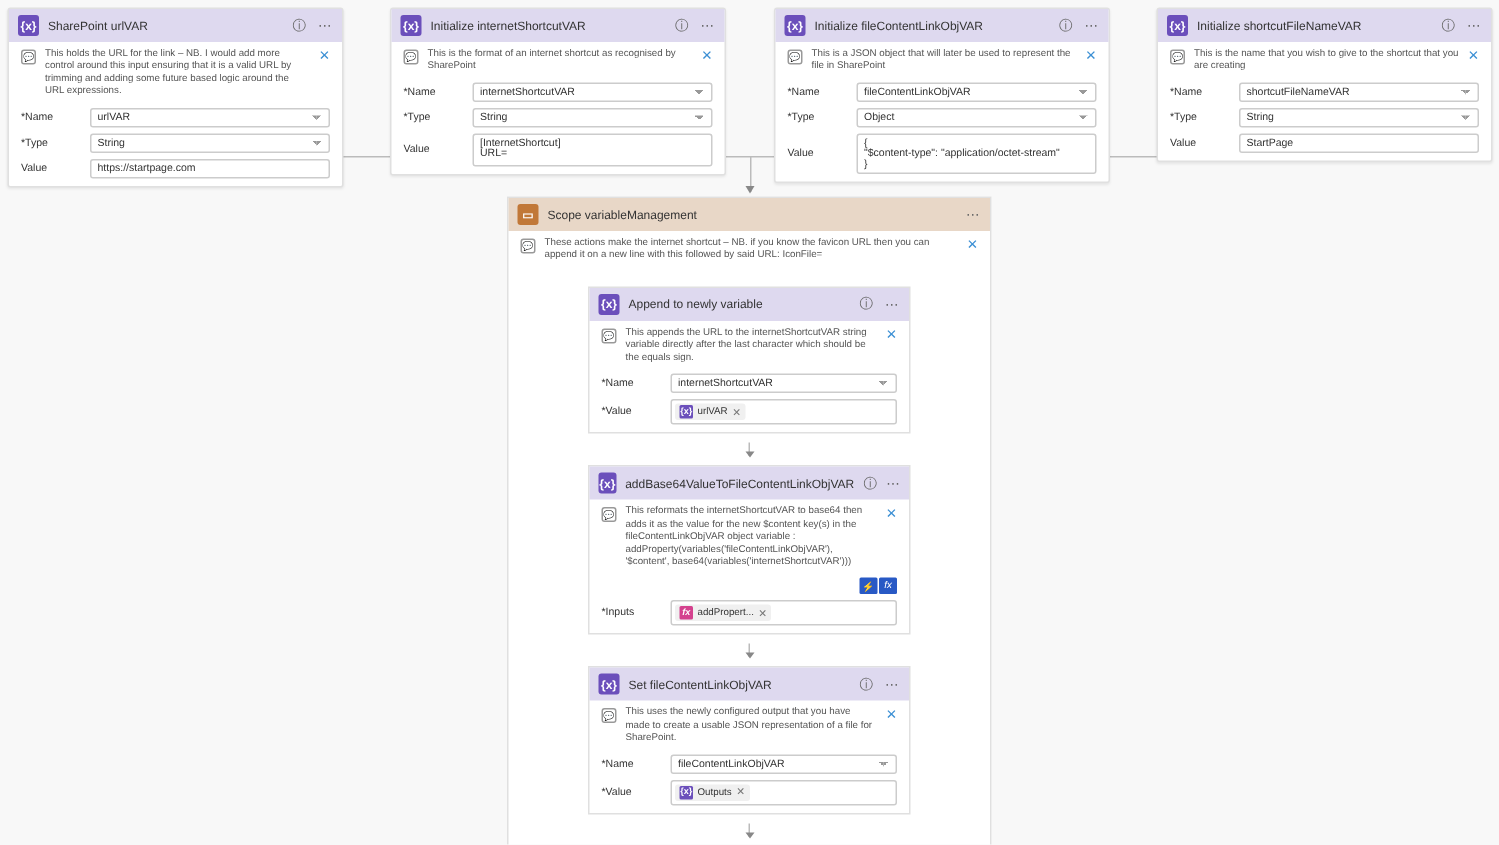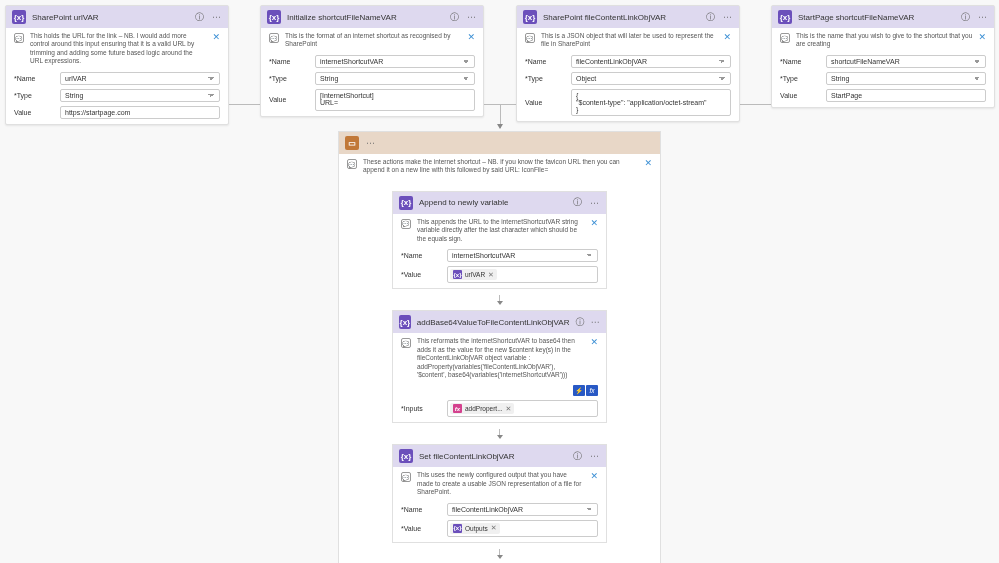--- a/index.html
+++ b/index.html
@@ -73,21 +73,21 @@
     </div>
  <div class="frow" style="padding-bottom:5px">
       <div class="flabel">Value</div>
       <div class="finput">https://startpage.com</div>
     </div>
 </div>
 
 <div class="card" style="left:260px;top:5px;width:224px">
  <div class="chead purple">
   <div class="ibox purple">{x}</div>
-  <div class="ctitle">Initialize shortcutFileNameVAR</div>
+  <div class="ctitle">Initialize internetShortcutVAR</div>
   <div class="hicon">ⓘ</div>
   <div class="hicon">⋯</div>
  </div>
  <div class="note">
   <div class="nicon">💬</div>
   <div class="ntext">This is the format of an internet shortcut as recognised by SharePoint</div>
   <div class="nclose">✕</div>
  </div>
  <div class="frow">
       <div class="flabel">*Name</div>
@@ -100,21 +100,21 @@
  <div class="frow" style="padding-bottom:5px">
       <div class="flabel">Value</div>
       <div class="finput tarea">[InternetShortcut]
 URL=</div>
     </div>
 </div>
 
 <div class="card" style="left:516px;top:5px;width:224px">
  <div class="chead purple">
   <div class="ibox purple">{x}</div>
-  <div class="ctitle">SharePoint fileContentLinkObjVAR</div>
+  <div class="ctitle">Initialize fileContentLinkObjVAR</div>
   <div class="hicon">ⓘ</div>
   <div class="hicon">⋯</div>
  </div>
  <div class="note">
   <div class="nicon">💬</div>
   <div class="ntext">This is a JSON object that will later be used to represent the file in SharePoint</div>
   <div class="nclose">✕</div>
  </div>
  <div class="frow">
       <div class="flabel">*Name</div>
@@ -128,21 +128,21 @@
       <div class="flabel">Value</div>
       <div class="finput tarea">{
   "$content-type": "application/octet-stream"
 }</div>
     </div>
 </div>
 
 <div class="card" style="left:771px;top:5px;width:224px">
  <div class="chead purple">
   <div class="ibox purple">{x}</div>
-  <div class="ctitle">StartPage shortcutFileNameVAR</div>
+  <div class="ctitle">Initialize shortcutFileNameVAR</div>
   <div class="hicon">ⓘ</div>
   <div class="hicon">⋯</div>
  </div>
  <div class="note">
   <div class="nicon">💬</div>
   <div class="ntext">This is the name that you wish to give to the shortcut that you are creating</div>
   <div class="nclose">✕</div>
  </div>
  <div class="frow">
       <div class="flabel">*Name</div>
@@ -154,20 +154,21 @@
     </div>
  <div class="frow" style="padding-bottom:5px">
       <div class="flabel">Value</div>
       <div class="finput">StartPage</div>
     </div>
 </div>
 
 <div class="scope">
  <div class="chead orange">
   <div class="ibox orange">▭</div>
+  <div class="ctitle">Scope variableManagement</div>
   <div class="hicon">⋯</div>
  </div>
  <div class="note">
   <div class="nicon">💬</div>
   <div class="ntext">These actions make the internet shortcut – NB. if you know the favicon URL then you can append it on a new line with this followed by said URL: IconFile=</div>
   <div class="nclose">✕</div>
  </div>
  <div class="scopebody">
 
   <div class="ncard">

